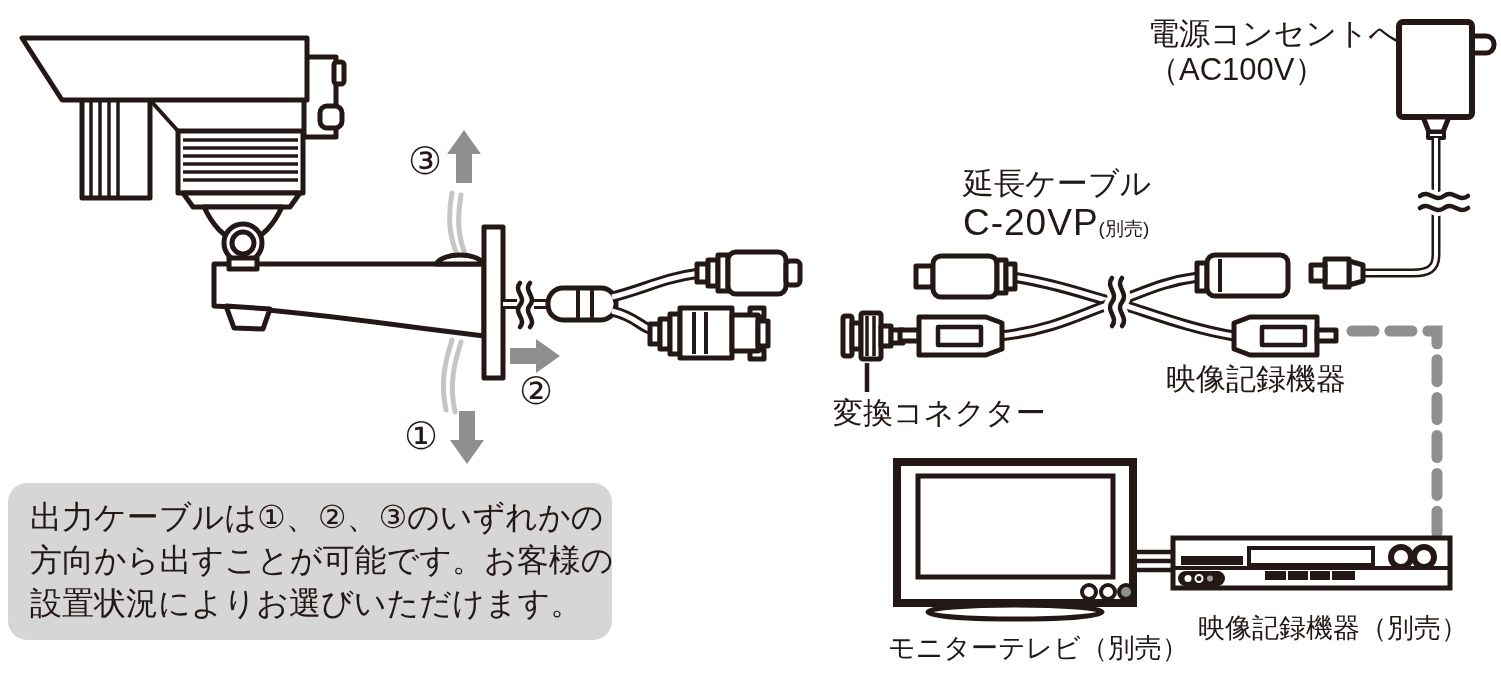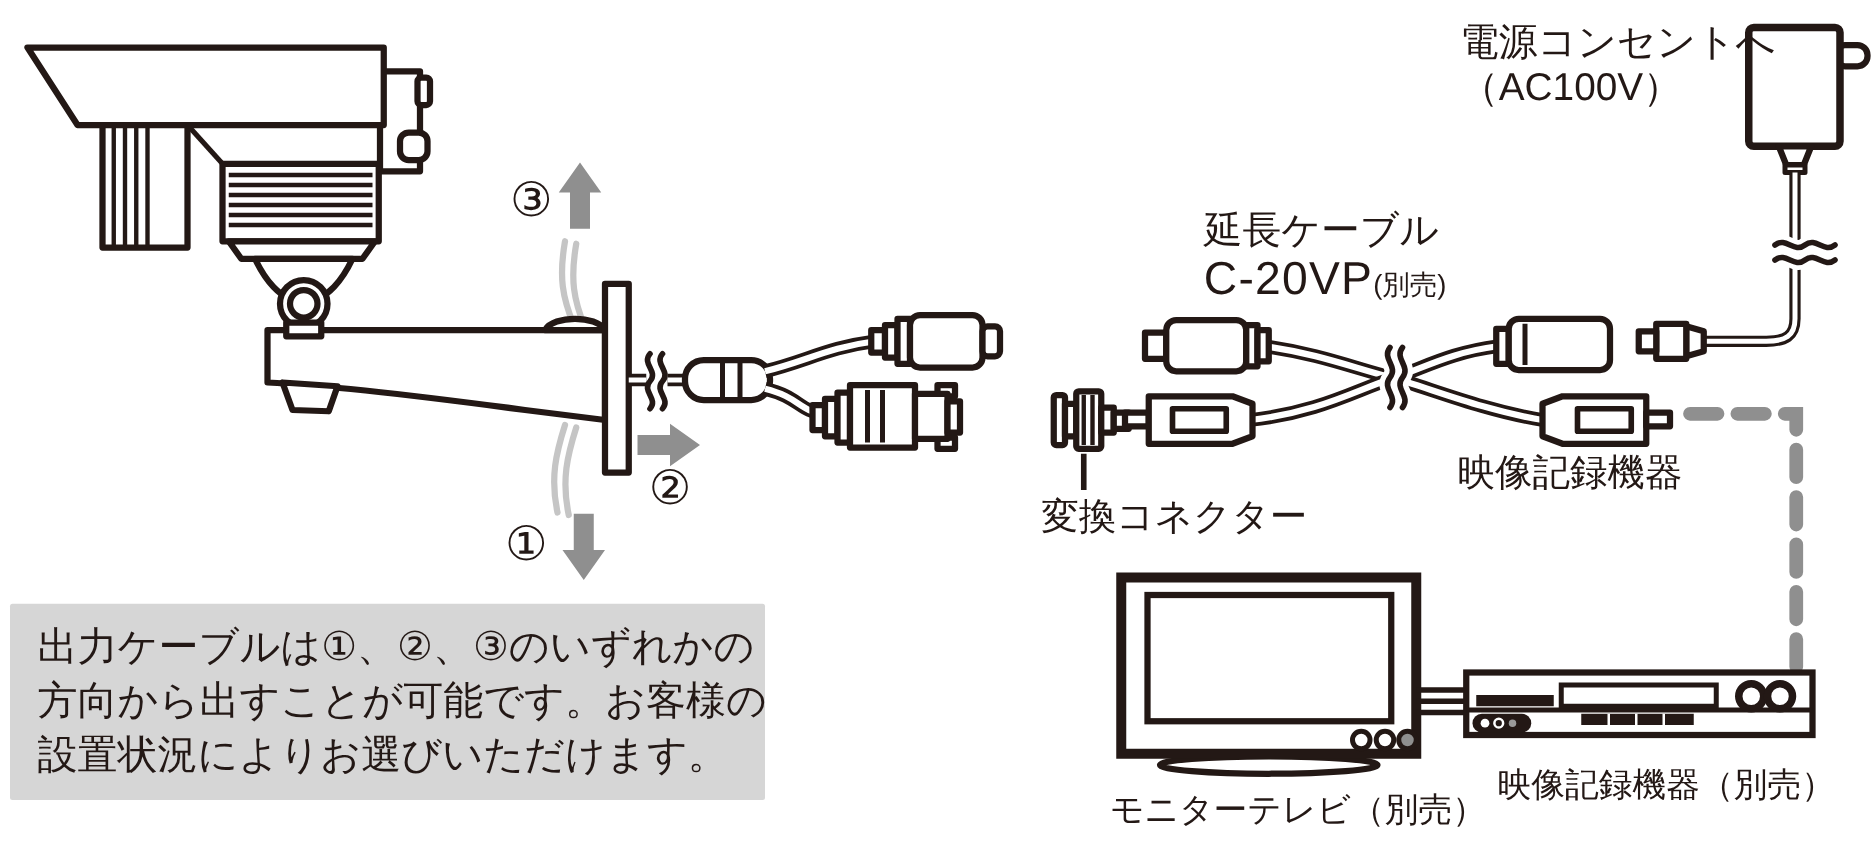--- a/index.html
+++ b/index.html
@@ -2,31 +2,31 @@
 <html><head>
 <meta charset="utf-8">
 <style>
   html,body{margin:0;padding:0;background:#ffffff;}
   .canvas{
     position:relative;width:1501px;height:674px;background:#ffffff;overflow:hidden;
     font-family:"Liberation Sans","DejaVu Sans",sans-serif;color:#231815;
   }
   .canvas svg{position:absolute;left:0;top:0;}
   .label{position:absolute;white-space:nowrap;}
-  .lbl-power{left:1148px;top:16px;font-size:31px;line-height:1.16;margin-left:20px;}
+  .lbl-power{left:1148px;top:16px;font-size:31px;line-height:1.16;}
   .lbl-ext{left:963px;top:166px;font-size:31px;line-height:1.16;}
   .lbl-ext .model{font-size:37px;letter-spacing:1px;text-align:right;}
-  .lbl-ext .small-note{font-size:22px;}
+  .lbl-ext .small-note{font-size:19px;}
   .lbl-conv{left:789px;top:393px;font-size:30px;margin-left:44px;}
   .lbl-vin{left:1166px;top:360px;font-size:30px;line-height:1.25;}
   .lbl-monitor{left:888px;top:630px;width:272px;font-size:27px;}
   .lbl-recorder{left:1198px;top:610px;width:256px;text-align:center;font-size:27px;}
   .note-box{
     position:absolute;left:8px;top:483px;width:560px;padding:13px 22px 14px 22px;
-    background:#d6d6d6;border-radius:2px;font-size:32px;line-height:1.35;white-space:nowrap;
+    background:#d6d6d6;border-radius:19px;font-size:32px;line-height:1.35;white-space:nowrap;
   }
   .marker{position:absolute;font-size:38px;line-height:1;color:#231815;}
   .mk-up{left:408px;top:142px;}
   .mk-right{left:519px;top:372px;}
   .mk-down{left:404px;top:417px;}
 </style>
 </head>
 <body>
 
 <div class="canvas">

